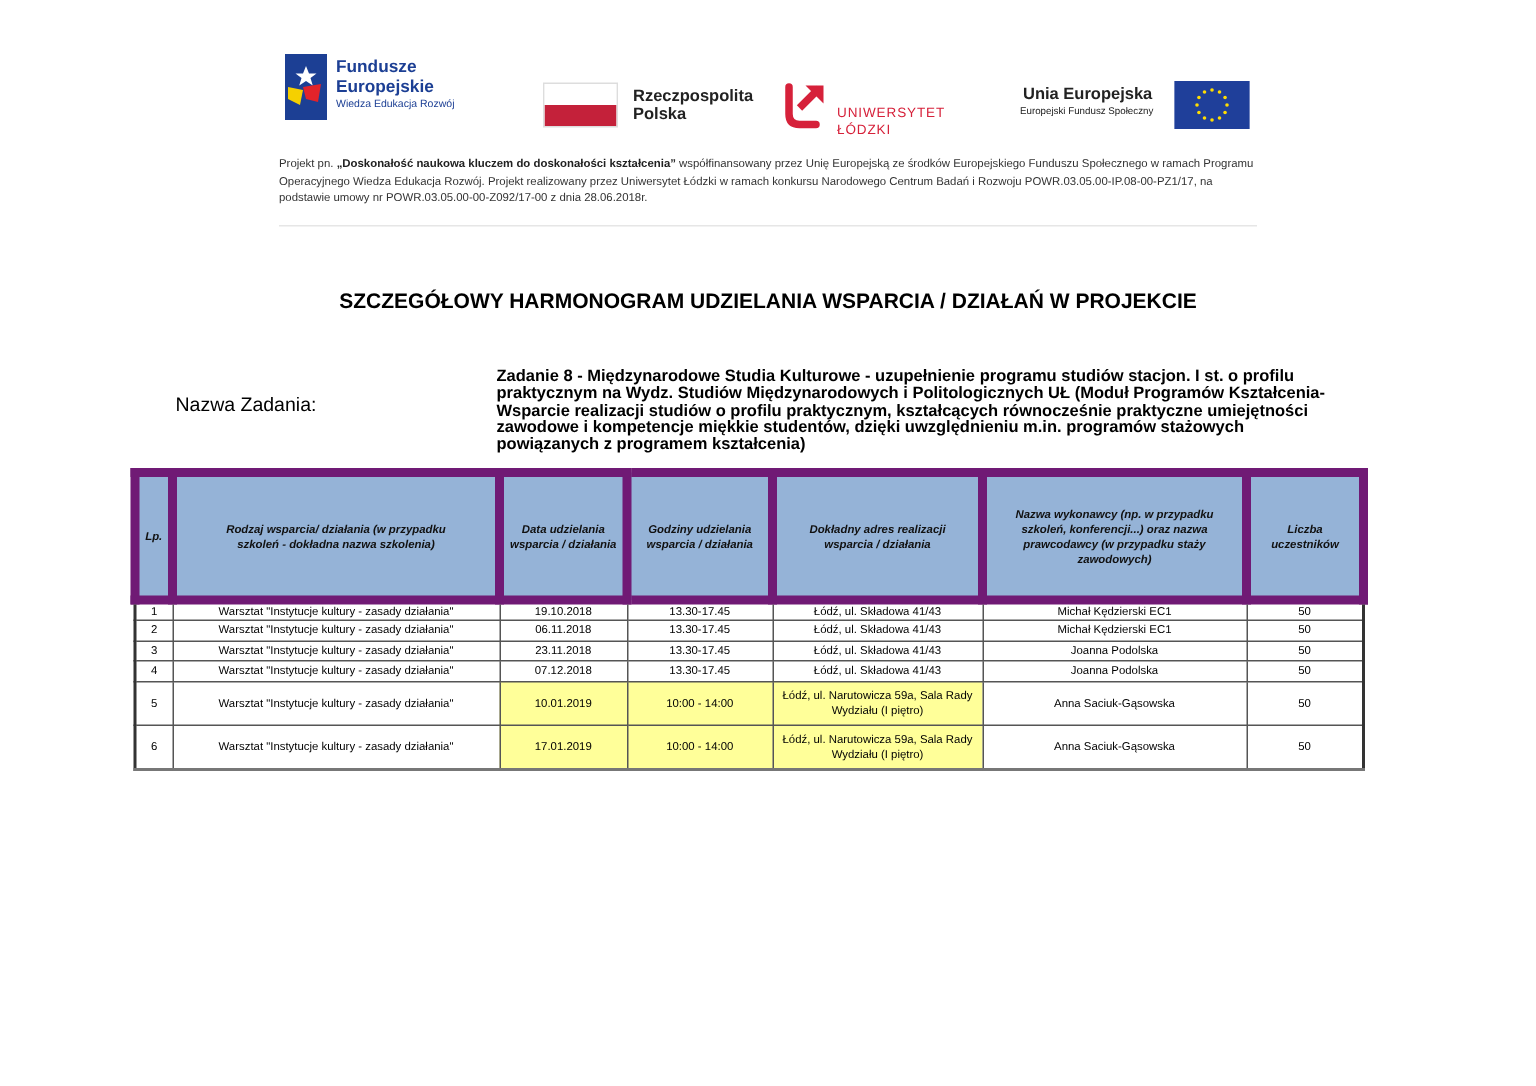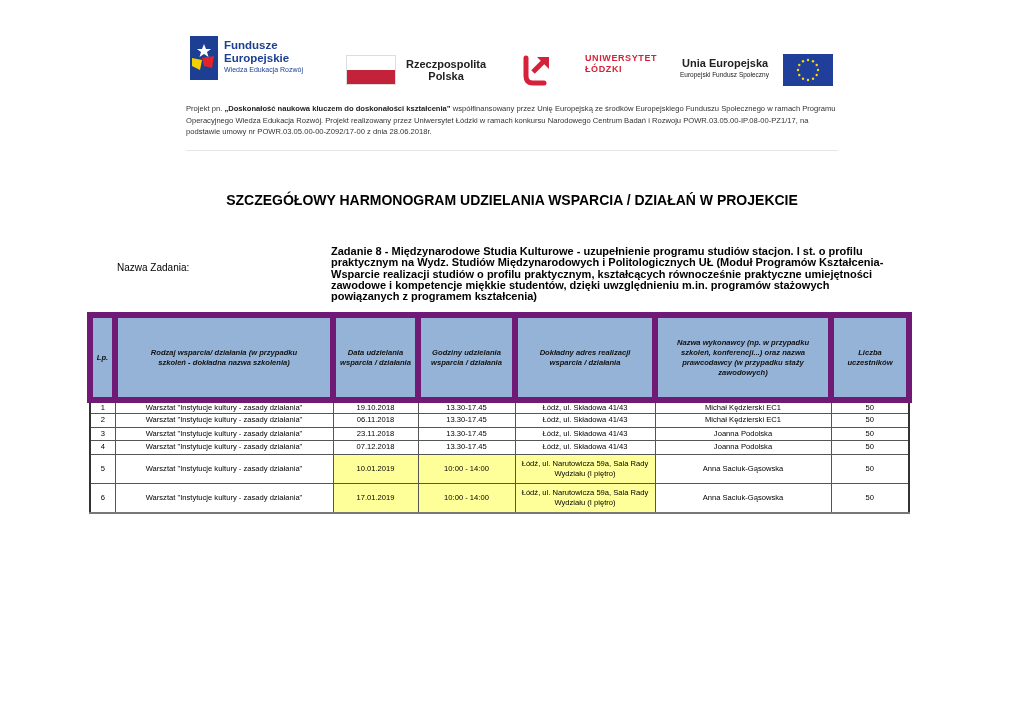--- a/index.html
+++ b/index.html
@@ -6,42 +6,42 @@
   body { width:1024px; height:724px; position:relative; overflow:hidden; font-family:"Liberation Sans", sans-serif; color:#000; }
   .abs { position:absolute; }
 
   
   .logo-fe { left:190px; top:36px; width:130px; height:46px; }
   .fe-mark { position:absolute; left:0; top:0; width:28px; height:44px; background:#1c3f94; }
   .fe-text1 { position:absolute; left:34px; top:3px; font-size:11.5px; font-weight:bold; color:#1c3f94; line-height:12px; }
   .fe-text2 { position:absolute; left:34px; top:16px; font-size:11.5px; font-weight:bold; color:#1c3f94; line-height:12px; }
   .fe-text3 { position:absolute; left:34px; top:30px; font-size:7px; color:#1c3f94; line-height:8px; }
 
-  .logo-rp { left:346px; top:55px; width:160px; height:32px;text-align:center; }
+  .logo-rp { left:362px; top:55px; width:160px; height:32px; }
   .rp-flag { position:absolute; left:0; top:0; width:50px; height:30px; border:1px solid #ddd; box-sizing:border-box; overflow:hidden; }
   .rp-flag .white { height:50%; background:#ffffff; }
   .rp-flag .red { height:50%; background:#c4213a; }
   .rp-text { position:absolute; left:60px; top:3px; font-size:11px; font-weight:bold; line-height:12px; color:#222; }
 
   .logo-ul { left:520px; top:52px; width:120px; height:36px; }
-  .ul-text { position:absolute; left:38px; top:1px; font-size:9px; font-weight:bold; letter-spacing:0.6px; color:#d6213a; line-height:11px;margin-left:27px; }
+  .ul-text { position:absolute; left:38px; top:18px; font-size:9px; font-weight:normal; letter-spacing:0.6px; color:#d6213a; line-height:11px; }
 
   .logo-ue { left:680px; top:52px; width:160px; height:36px; }
   .ue-text1 { position:absolute; left:2px; top:5px; font-size:11px; font-weight:bold; color:#222; line-height:12px; }
   .ue-text2 { position:absolute; left:0px; top:19px; font-size:6.5px; color:#222; line-height:8px; white-space:nowrap; }
   .ue-flag { position:absolute; left:103px; top:2px; width:50px; height:32px; background:#1f3f9a; }
 
   
   .project-desc { left:186px; top:103px; width:652px; font-size:7.6px; line-height:11.5px; color:#333; }
   .project-desc b { color:#222; }
   .hr-line { left:186px; top:150px; width:652px; height:1px; background:#e6e6e6; }
 
   .doc-title { left:0; width:1024px; top:192px; text-align:center; font-size:14px; font-weight:bold; }
 
-  .task-label { left:117px; top:262px; font-size:10px; }
+  .task-label { left:117px; top:262px; font-size:13px; }
   .task-value { left:331px; top:246px; width:560px; font-size:11px; font-weight:bold; line-height:11.3px; }
 
   
   table.schedule { position:absolute; left:87px; top:312px; border-collapse:collapse; table-layout:fixed; font-size:7.6px; }
   table.schedule th { background:#95b3d7; font-style:italic; font-weight:bold; text-align:center; vertical-align:middle; border:6px solid #701a75; padding:0 3px; line-height:10px; color:#111; }
   table.schedule thead tr { height:85px; }
   table.schedule thead { border:2px solid #222; }
   table.schedule td { border:1px solid #555; text-align:center; vertical-align:middle; padding:0 3px; line-height:10px; }
   table.schedule tr.short { height:13.5px; }
   table.schedule tr.tall { height:29.5px; }

